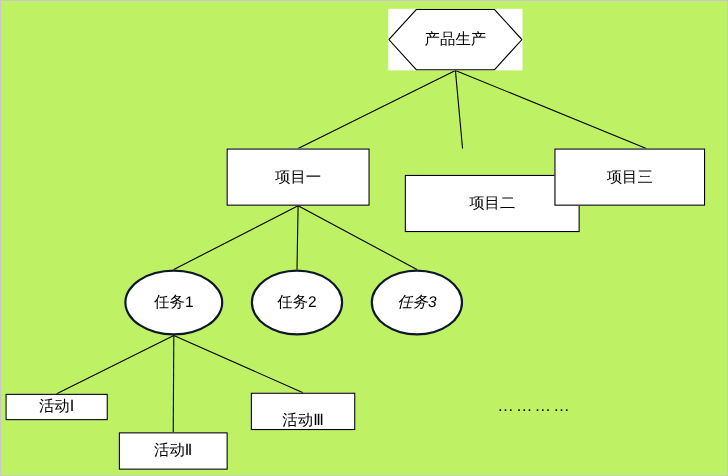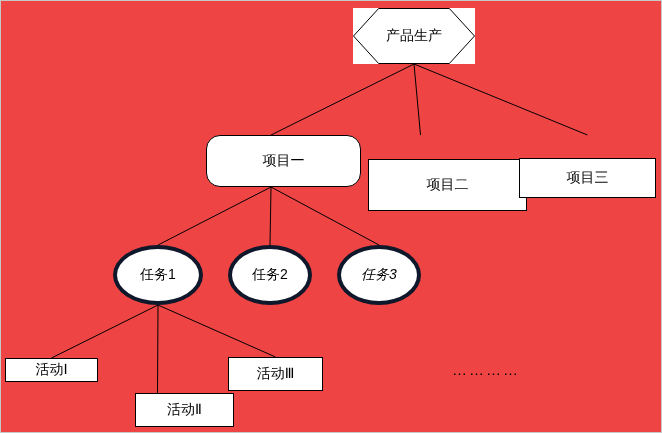--- a/index.html
+++ b/index.html
@@ -7,21 +7,21 @@
     padding: 0;
     background: #ffffff;
   }
   body {
     font-family: "Liberation Sans", sans-serif;
   }
   #canvas {
     position: relative;
     width: 662px;
     height: 433px;
-    background: #ef4444;
+    background: #bef264;
     overflow: hidden;
   }
   #edges {
     position: absolute;
     left: 0;
     top: 0;
     width: 662px;
     height: 433px;
   }
   .node {
@@ -33,21 +33,21 @@
     text-align: center;
     color: #000000;
     font-size: 14px;
     line-height: 1.25;
     background: #ffffff;
   }
   .node.rect {
     border: 1px solid #000000;
   }
   .node.ellipse {
-    border: 4px solid #0f172a;
+    border: 2px solid #0f172a;
     border-radius: 50%;
   }
   .node.hexagon {
     border: none;
   }
   .hexagon .hex-svg {
     position: absolute;
     left: 0;
     top: 0;
     width: 100%;
@@ -90,41 +90,41 @@
       <line x1="158" y1="305" x2="157.5" y2="393" stroke="#000000" stroke-width="1"></line>
       <line x1="158" y1="305" x2="275.5" y2="357" stroke="#000000" stroke-width="1"></line>
     </svg>
   <div class="border-frame"></div>
 <div class="node hexagon" style="left: 353px; top: 8px; width: 122px; height: 56px;">
       <svg class="hex-svg" viewBox="0 0 122 56" preserveAspectRatio="none">
         <polygon points="25.619999999999997,0.5 96.38,0.5 121.5,28 96.38,55.5 25.619999999999997,55.5 0.5,28" fill="#ffffff" stroke="#000000" stroke-width="1"></polygon>
       </svg>
       <span class="hex-label">产品生产</span>
     </div>
-    <div class="node rect" style="left: 206px; top: 135px; width: 155px; height: 52px; border-radius: 14px;">
+    <div class="node rect" style="left: 206px; top: 135px; width: 130px; height: 52px;">
       <span>项目一</span>
     </div>
     <div class="node rect" style="left: 368px; top: 135px; width: 159px; height: 52px; margin-top: 24px;">
       <span>项目二</span>
     </div>
-    <div class="node rect" style="left: 519px; top: 135px; width: 137px; height: 40px; margin-top: 23px;">
+    <div class="node rect" style="left: 504px; top: 135px; width: 137px; height: 52px;">
       <span>项目三</span>
     </div>
     <div class="node ellipse" style="left: 113px; top: 245px; width: 90px; height: 60px;">
       <span>任务1</span>
     </div>
     <div class="node ellipse" style="left: 228px; top: 245px; width: 84px; height: 60px;">
       <span>任务2</span>
     </div>
     <div class="node ellipse" style="left: 337px; top: 245px; width: 84px; height: 60px; font-style: italic;">
       <span>任务3</span>
     </div>
     <div class="node rect" style="left: 5px; top: 358px; width: 93px; height: 24px;">
       <span>活动Ⅰ</span>
     </div>
-    <div class="node rect" style="left: 108px; top: 393px; width: 99px; height: 34px; margin-left: 27px;">
+    <div class="node rect" style="left: 108px; top: 393px; width: 99px; height: 34px;">
       <span>活动Ⅱ</span>
     </div>
-    <div class="node rect" style="left: 228px; top: 357px; width: 95px; height: 34px;">
+    <div class="node rect" style="left: 228px; top: 357px; width: 95px; height: 34px; align-items: flex-end;">
       <span>活动Ⅲ</span>
     </div>
     <div class="ellipsis-note" style="left: 452px; top: 361px;">…………</div>
   </div>
 
 </body></html>

